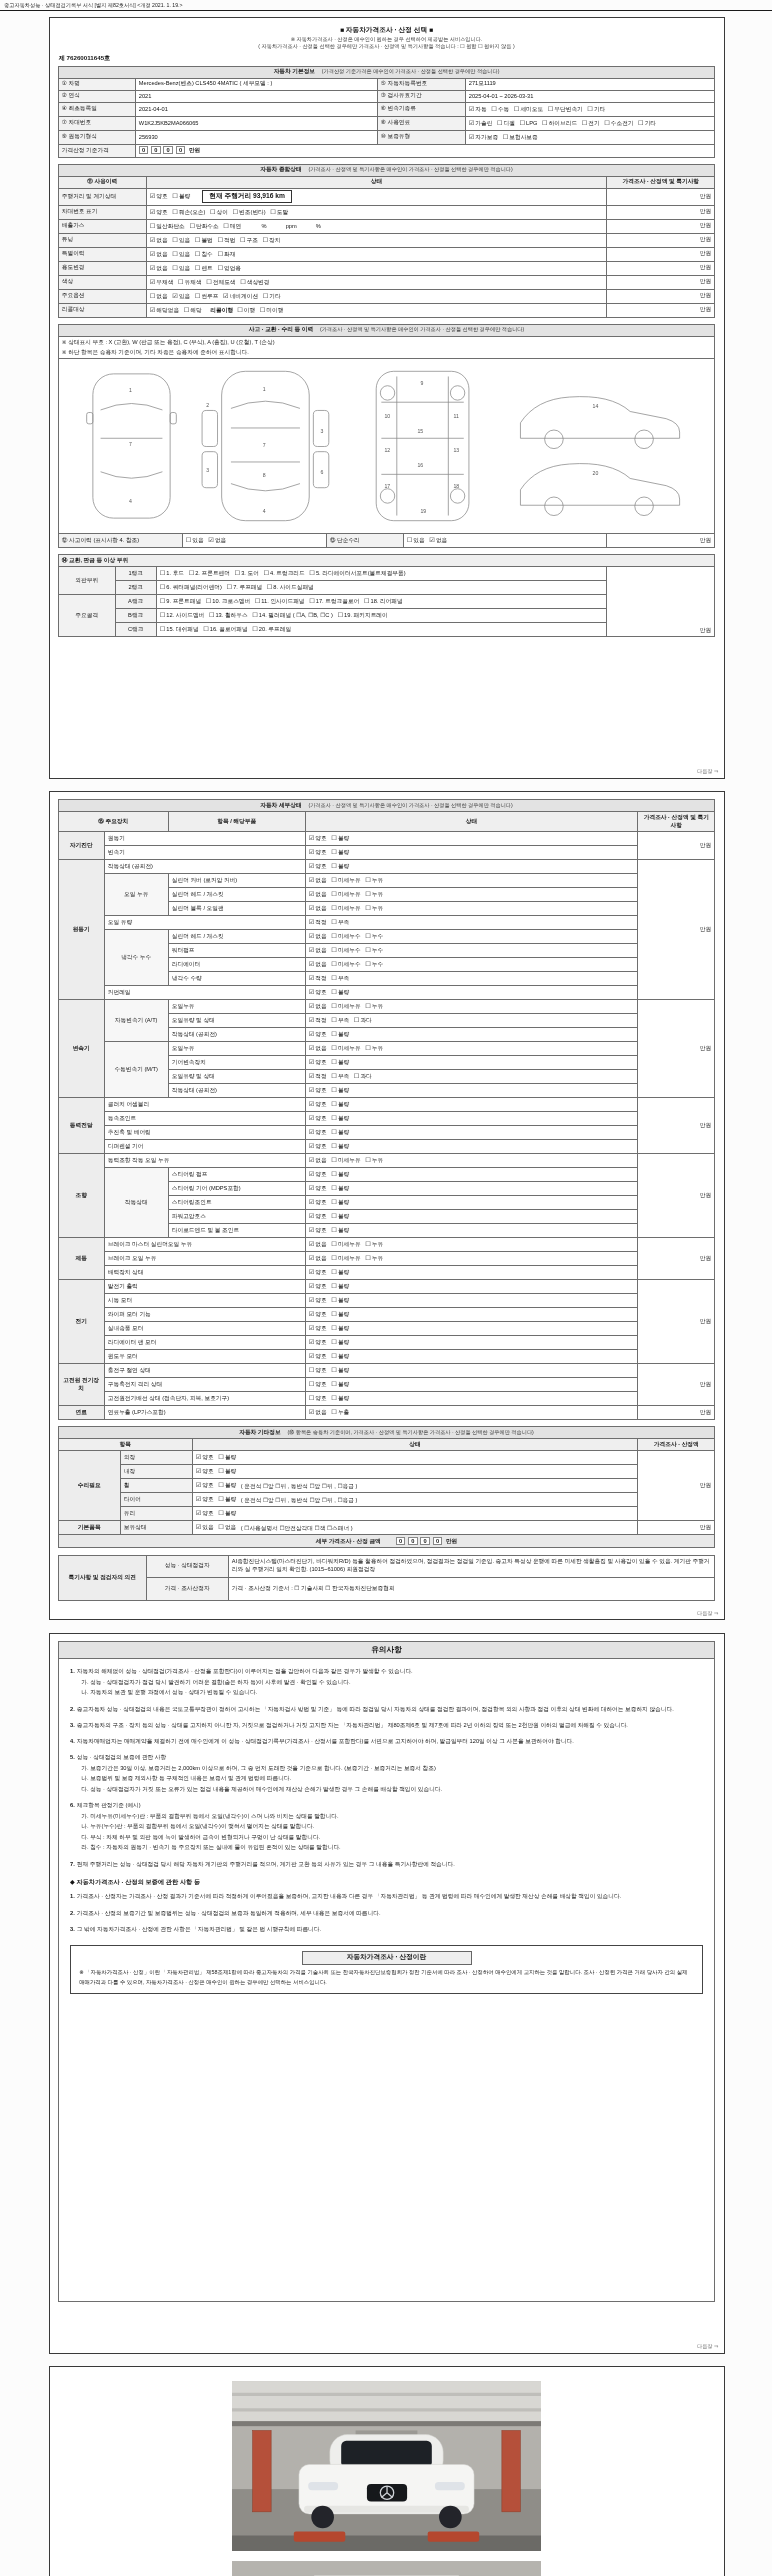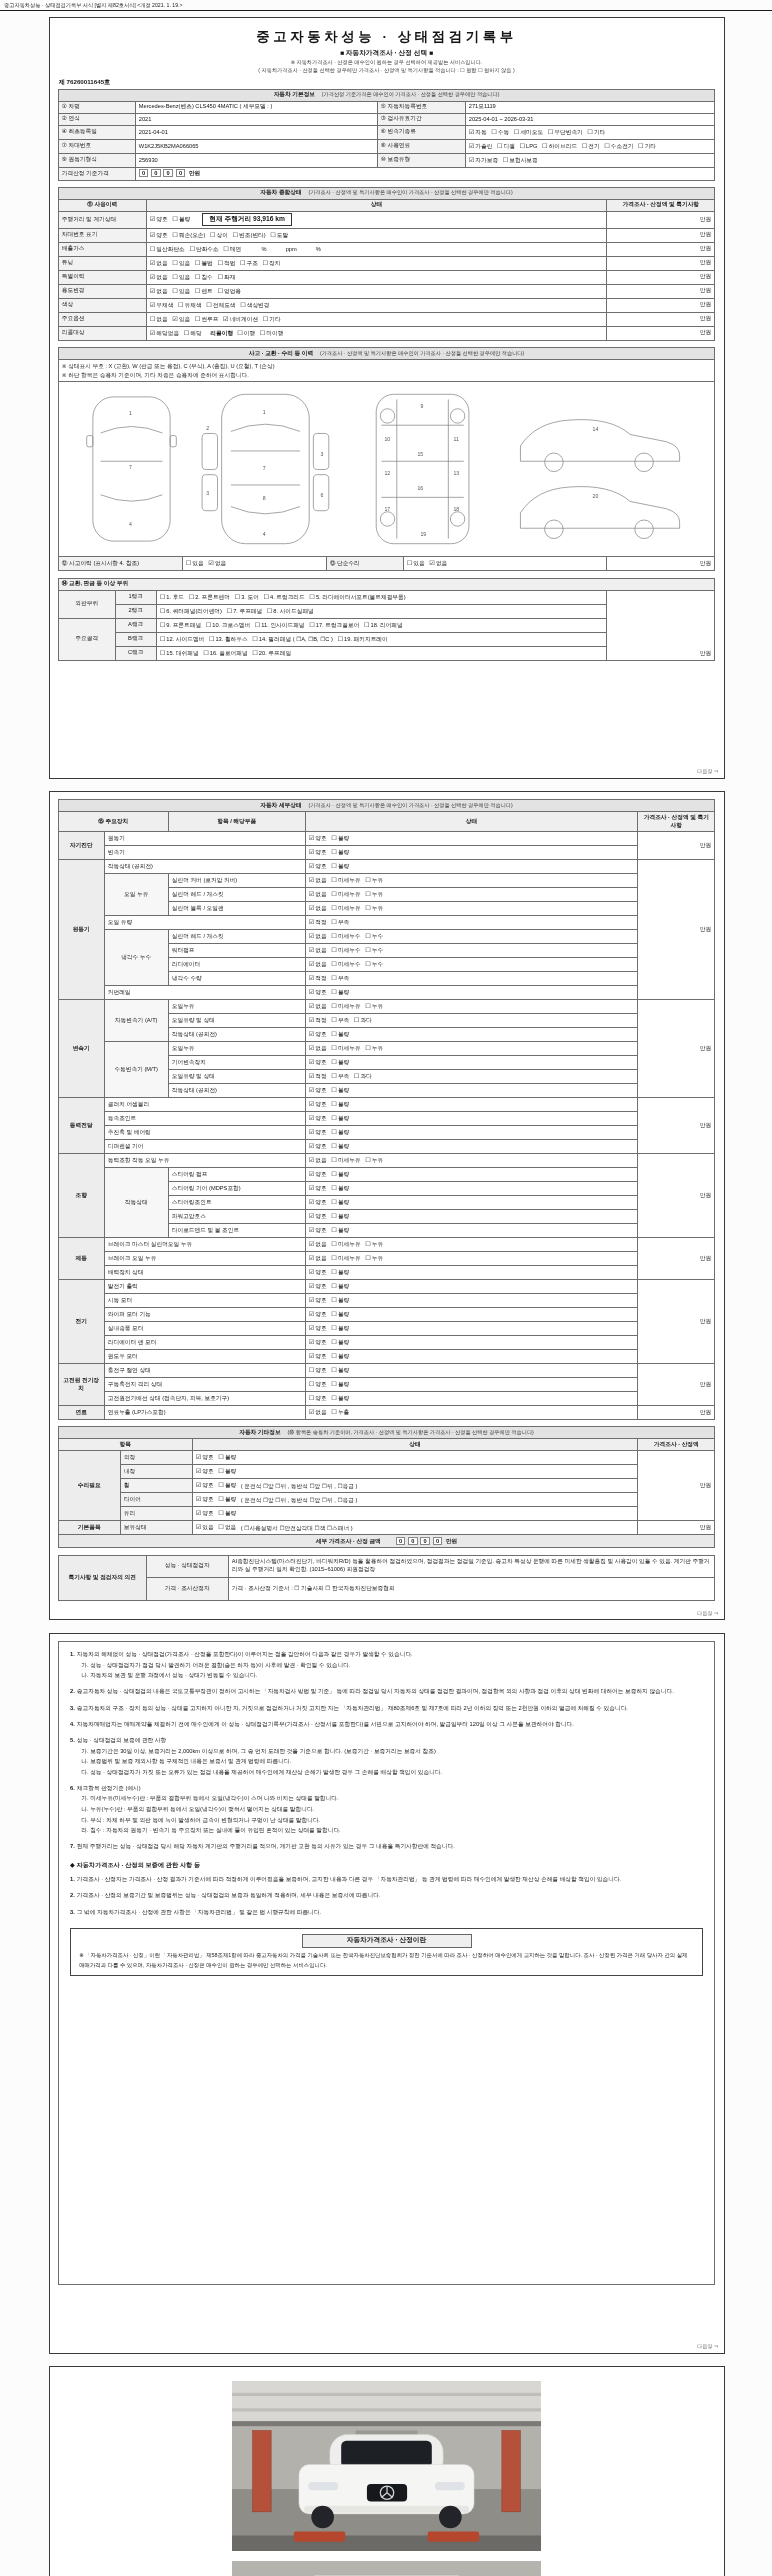--- a/index.html
+++ b/index.html
@@ -52,21 +52,20 @@
   svg text{font-family:"Liberation Sans","DejaVu Sans",sans-serif;}
 </style>
 </head>
 <body>
 
 <div>
 
   <div class="topnote">중고자동차성능 · 상태점검기록부 서식 [별지 제82호서식] &lt;개정 2021. 1. 19.&gt;</div>
 
   <section class="page" style="min-height:762px;">
-    <h1 class="title">중고자동차성능 · 상태점검기록부</h1>
     <div class="select-banner">■ 자동차가격조사 · 산정 선택 ■</div>
     <div class="select-note">※ 자동차가격조사 · 산정은 매수인이 원하는 경우 선택하여 제공받는 서비스입니다.</div>
     <div class="select-note">( 자동차가격조사 · 산정을 선택한 경우에만 가격조사 · 산정액 및 특기사항을 적습니다 :  ☐ 원함   ☐ 원하지 않음 )</div>
     <div class="doc-no">제 76260011645호</div>
 
     <table class="tbl">
       <colgroup>
           <col style="width:77px">
           <col style="width:242px">
           <col style="width:88px">
@@ -623,20 +622,21 @@
             <td class="lblcell" style="text-align: center;">가격 · 조사산정자</td>
             <td style="height: 18.5px;">가격 · 조사산정 기준서 :  ☐ 기술사회   ☐ 한국자동차진단보증협회</td>
           </tr>
         </tbody>
     </table>
 
     <div class="next">다음장 ⇒</div>
   </section>
 
   <section class="page" style="min-height:721px;">
+    <div class="notes-title">유의사항</div>
     <div class="notes-wrap" id="notes-body">
         <div class="notes-item"><span class="no">1.</span><span>자동차의 해체없이 성능 · 상태점검(가격조사 · 산정을 포함한다)이 이루어지는 점을 감안하여 다음과 같은 경우가 발생할 수 있습니다.</span><div class="notes-sub">가. 성능 · 상태점검자가 점검 당시 발견하기 어려운 결함(숨은 하자 등)이 사후에 발견 · 확인될 수 있습니다.</div><div class="notes-sub">나. 자동차의 보관 및 운행 과정에서 성능 · 상태가 변동될 수 있습니다.</div></div>
         <div class="notes-item"><span class="no">2.</span><span>중고자동차 성능 · 상태점검의 내용은 국토교통부장관이 정하여 고시하는 「자동차검사 방법 및 기준」 등에 따라 점검일 당시 자동차의 상태를 점검한 결과이며, 점검항목 외의 사항과 점검 이후의 상태 변화에 대하여는 보증하지 않습니다.</span></div>
         <div class="notes-item"><span class="no">3.</span><span>중고자동차의 구조 · 장치 등의 성능 · 상태를 고지하지 아니한 자, 거짓으로 점검하거나 거짓 고지한 자는 「자동차관리법」 제80조제6호 및 제7호에 따라 2년 이하의 징역 또는 2천만원 이하의 벌금에 처해질 수 있습니다.</span></div>
         <div class="notes-item"><span class="no">4.</span><span>자동차매매업자는 매매계약을 체결하기 전에 매수인에게 이 성능 · 상태점검기록부(가격조사 · 산정서를 포함한다)를 서면으로 고지하여야 하며, 발급일부터 120일 이상 그 사본을 보관하여야 합니다.</span></div>
         <div class="notes-item"><span class="no">5.</span><span>성능 · 상태점검의 보증에 관한 사항</span><div class="notes-sub">가. 보증기간은 30일 이상, 보증거리는 2,000km 이상으로 하며, 그 중 먼저 도래한 것을 기준으로 합니다. (보증기간 · 보증거리는 보증서 참조)</div><div class="notes-sub">나. 보증범위 및 보증 제외사항 등 구체적인 내용은 보증서 및 관계 법령에 따릅니다.</div><div class="notes-sub">다. 성능 · 상태점검자가 거짓 또는 오류가 있는 점검 내용을 제공하여 매수인에게 재산상 손해가 발생한 경우 그 손해를 배상할 책임이 있습니다.</div></div>
         <div class="notes-item"><span class="no">6.</span><span>체크항목 판정기준 (예시)</span><div class="notes-sub">가. 미세누유(미세누수)란 : 부품의 결합부위 등에서 오일(냉각수)이 스며 나와 비치는 상태를 말합니다.</div><div class="notes-sub">나. 누유(누수)란 : 부품의 결합부위 등에서 오일(냉각수)이 맺혀서 떨어지는 상태를 말합니다.</div><div class="notes-sub">다. 부식 : 차체 하부 및 외판 등에 녹이 발생하여 금속이 변형되거나 구멍이 난 상태를 말합니다.</div><div class="notes-sub">라. 침수 : 자동차의 원동기 · 변속기 등 주요장치 또는 실내에 물이 유입된 흔적이 있는 상태를 말합니다.</div></div>
         <div class="notes-item"><span class="no">7.</span><span>현재 주행거리는 성능 · 상태점검 당시 해당 자동차 계기판의 주행거리를 적으며, 계기판 교환 등의 사유가 있는 경우 그 내용을 특기사항란에 적습니다.</span></div>
         <div class="notes-section-title">◆ 자동차가격조사 · 산정의 보증에 관한 사항 등</div>
         <div class="notes-item"><span class="no">1.</span><span>가격조사 · 산정자는 가격조사 · 산정 결과가 기준서에 따라 적정하게 이루어졌음을 보증하며, 고지한 내용과 다른 경우 「자동차관리법」 등 관계 법령에 따라 매수인에게 발생한 재산상 손해를 배상할 책임이 있습니다.</span></div>

